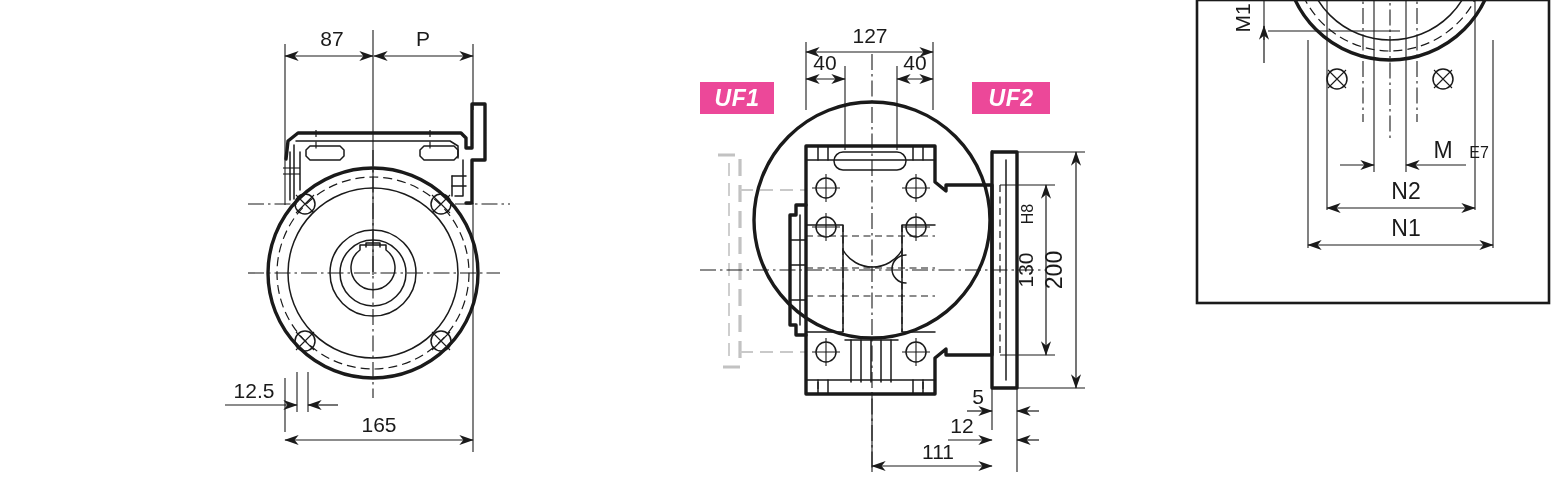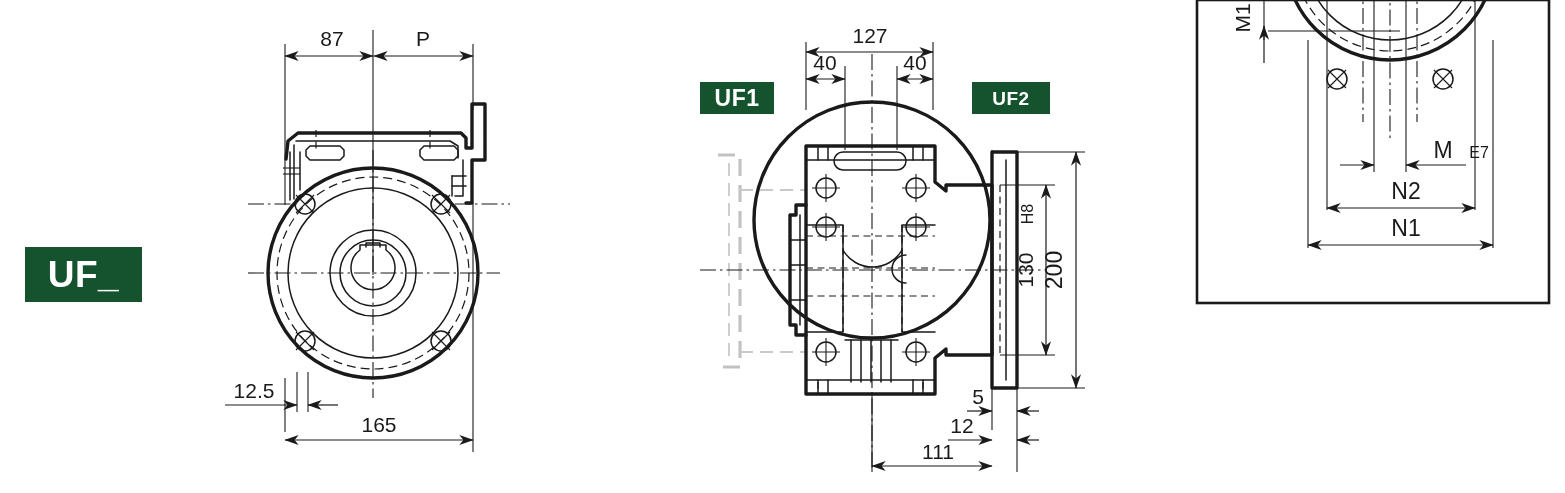--- a/index.html
+++ b/index.html
@@ -49,44 +49,45 @@
     fill: #1a1a1a;
     text-anchor: middle;
     dominant-baseline: alphabetic;
   }
   .dimtxt.small { font-size: 16px; }
   .dimtxt.big { font-size: 23px; }
 
   
   .badge {
     position: absolute;
-    background: #14532d;
+    background: #ec4899;
     color: #ffffff;
     font-family: "Liberation Sans", sans-serif;
     font-weight: bold;
     display: flex;
     align-items: center;
     justify-content: center;
     letter-spacing: 0.5px;
     line-height: 1;
+    font-style: italic;
   }
   #badge-uf {
     left: 25px; top: 247px;
     width: 117px; height: 55px;
     font-size: 37px;
   }
   #badge-uf1 {
     left: 700px; top: 82px;
     width: 74px; height: 32px;
     font-size: 23px;
   }
   #badge-uf2 {
     left: 972px; top: 82px;
     width: 78px; height: 32px;
-    font-size: 19px;
+    font-size: 23px;
   }
 </style>
 </head>
 <body>
 
 <div id="sheet">
 
   <svg id="dwg" viewBox="0 0 1565 493">
     <defs>
       <marker id="ah" viewBox="0 0 12 10" refX="11.4" refY="5" markerWidth="12" markerHeight="10" orient="auto-start-reverse">
@@ -407,17 +408,16 @@
         </g>
 
         <g>
           <path class="dim" d="M1308,245 L1493,245" marker-start="url(#ah)" marker-end="url(#ah)"></path>
           <text class="dimtxt big" x="1406" y="236">N1</text>
         </g>
       </g>
     </g>
   </svg>
 
-  <div class="badge" id="badge-uf">UF_</div>
   <div class="badge" id="badge-uf1">UF1</div>
   <div class="badge" id="badge-uf2">UF2</div>
 
 </div>
 
 </body></html>

